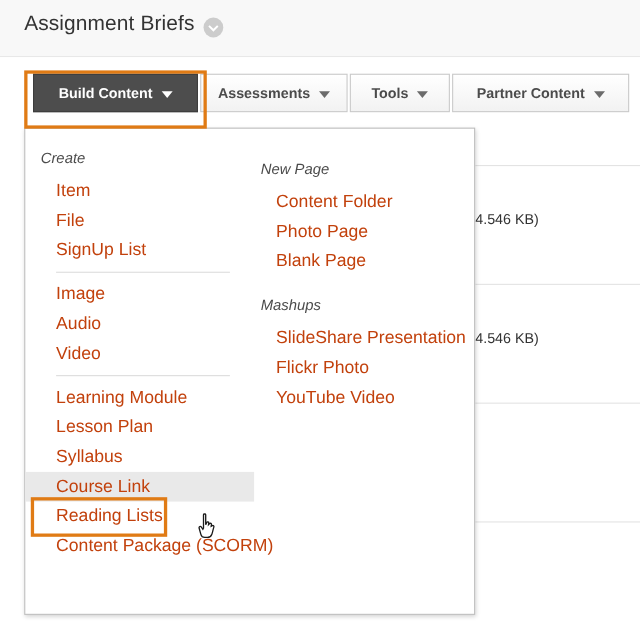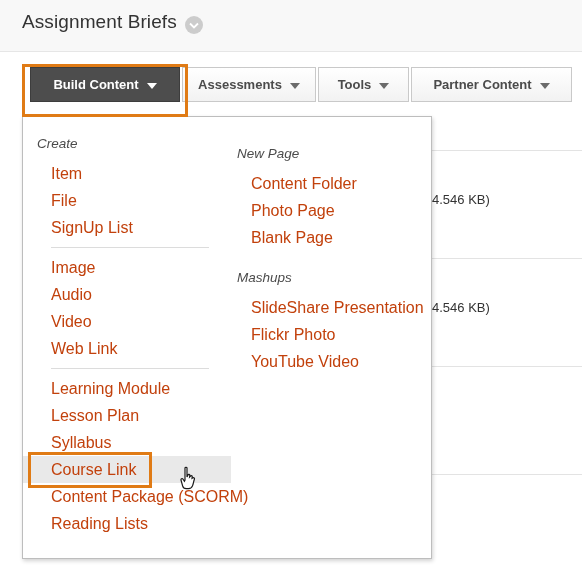--- a/index.html
+++ b/index.html
@@ -204,30 +204,29 @@
     <div style="height:9px"></div>
     <div class="m-item">Item</div>
     <div class="m-item">File</div>
     <div class="m-item">SignUp List</div>
 
     <div class="m-sep"></div>
 
     <div class="m-item">Image</div>
     <div class="m-item">Audio</div>
     <div class="m-item">Video</div>
-    <div class="m-item">Web Link</div>
 
     <div class="m-sep"></div>
 
     <div class="m-item">Learning Module</div>
     <div class="m-item">Lesson Plan</div>
     <div class="m-item">Syllabus</div>
     <div class="m-item hovered" style="width:208px">Course Link</div>
+    <div class="m-item">Reading Lists</div>
     <div class="m-item">Content Package (SCORM)</div>
-    <div class="m-item">Reading Lists</div>
   </div>
 
   <div class="col col-right">
     <div class="group-head" style="margin-top:29px">New Page</div>
     <div style="height:9px"></div>
     <div class="m-item">Content Folder</div>
     <div class="m-item">Photo Page</div>
     <div class="m-item">Blank Page</div>
 
     <div style="height:19px"></div>

